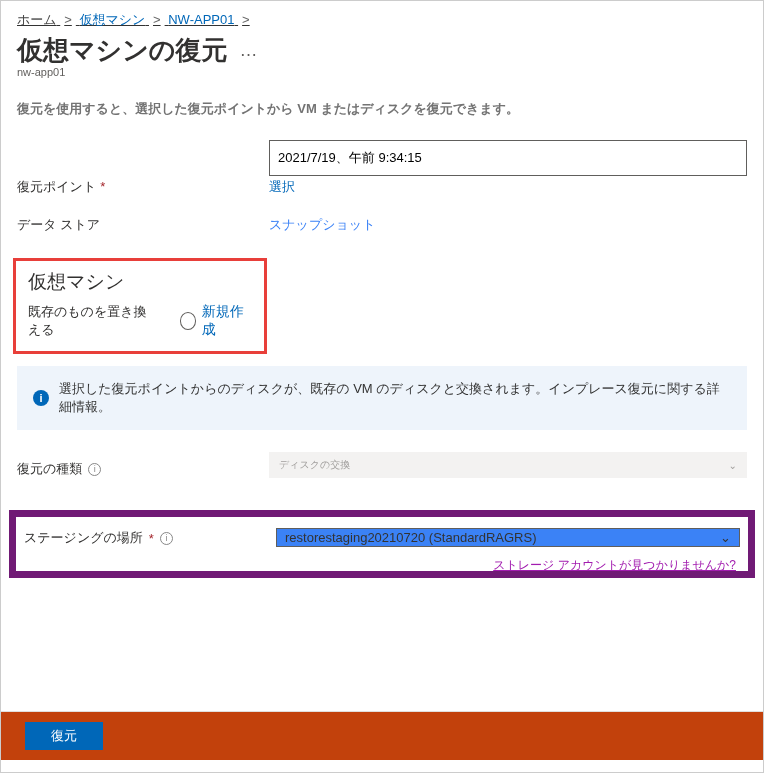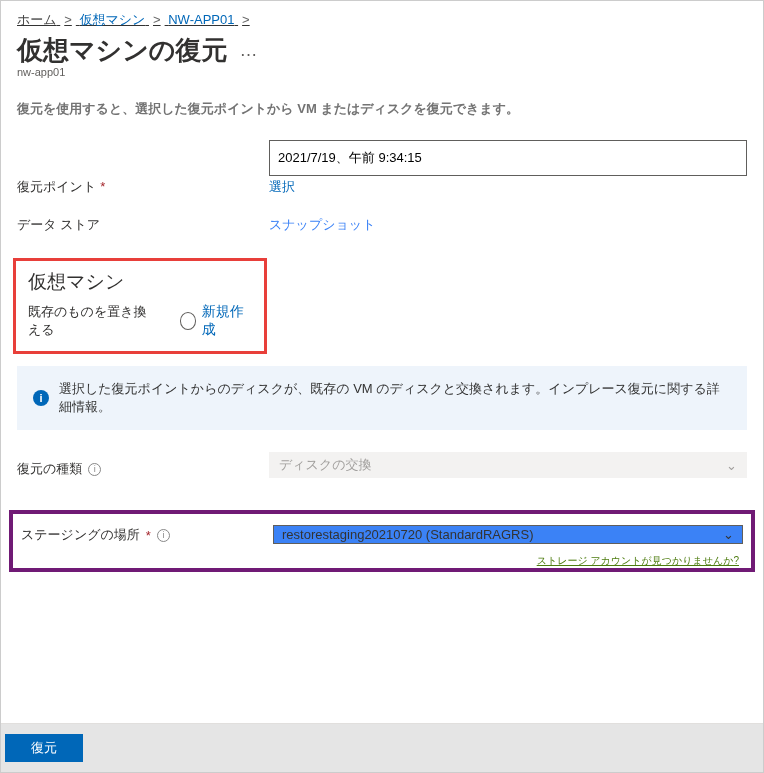--- a/index.html
+++ b/index.html
@@ -70,46 +70,46 @@
     }
     .info-icon svg { display: block; }
     .label-with-info { display: flex; align-items: center; gap: 6px; }
     .info-small {
       width: 13px; height: 13px; border: 1px solid #888; border-radius: 50%;
       display: inline-flex; align-items: center; justify-content: center;
       font-size: 9px; color: #888;
     }
     .disabled-select {
       background: #f3f2f1; color: #a19f9d;
-      border: none; padding: 5px 10px; font-size: 13px;
+      border: none; padding: 5px 10px; font-size: 10px;
       display: flex; justify-content: space-between; align-items: center;
       height: 26px;
     }
     .chev { color: #a19f9d; }
     .dropdown {
       border: 1px solid #605e5c; background: #3b82f6;
       padding: 4px 8px; font-size: 13px;
       display: flex; justify-content: space-between; align-items: center;
       height: 19px; cursor: pointer;
     }
     .highlight-row {
-      border: 4px solid #701a75;
+      border: 7px solid #701a75;
       padding: 8px 8px 24px;
       margin: 0 -8px;
       position: relative;
     }
     .help-link {
-      color: #4d7c0f; font-size: 10px;
+      color: #a21caf; font-size: 12px;
       position: absolute; right: 12px; top: 40px; margin-left: 17px;
     }
     .footer {
-      position: absolute; bottom: 0; left: 0; right: 0;
+      position: absolute; bottom: 12px; left: 0; right: 0;
       border-top: 1px solid #e1dfdd;
-      padding: 10px 4px;
-      background: #e5e5e5;
+      padding: 10px 24px;
+      background: #c2410c;
     }
     .primary-btn {
       background: #0067b8; color: #fff; border: none;
       padding: 5px 26px; font-size: 13px; cursor: pointer;
     }
   </style>
 </head>
 <body>
 
 <div class="content">

